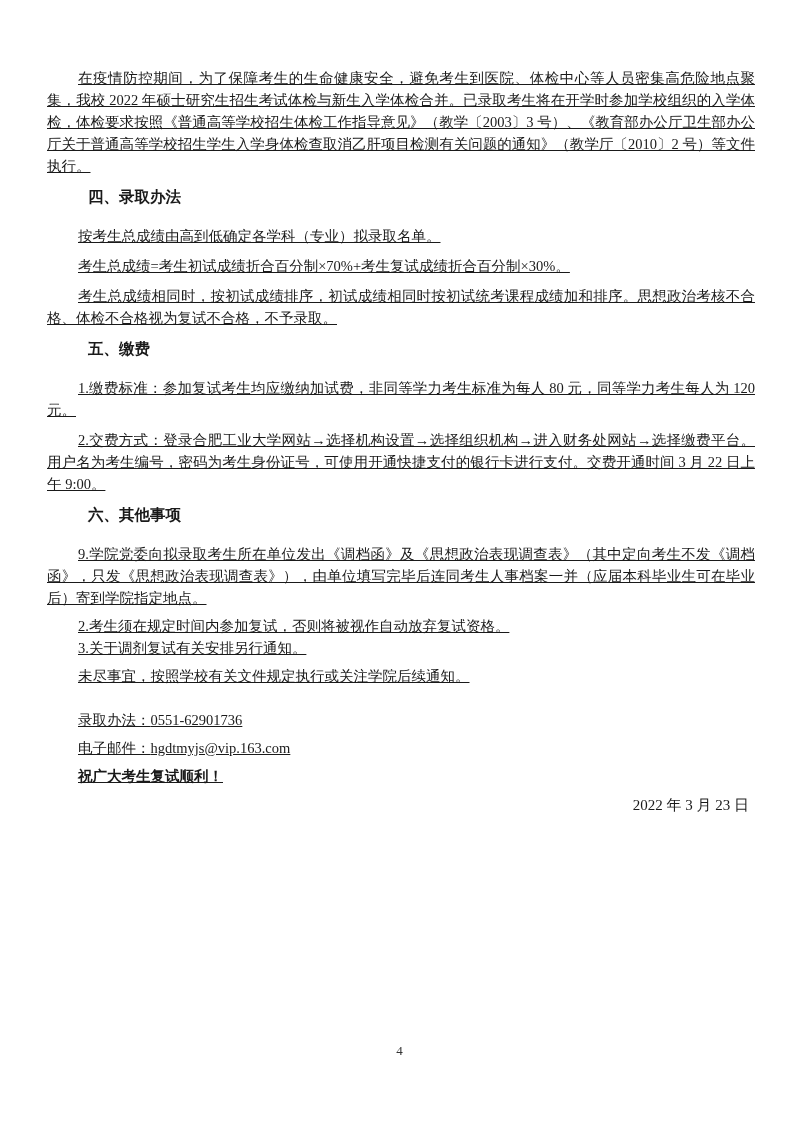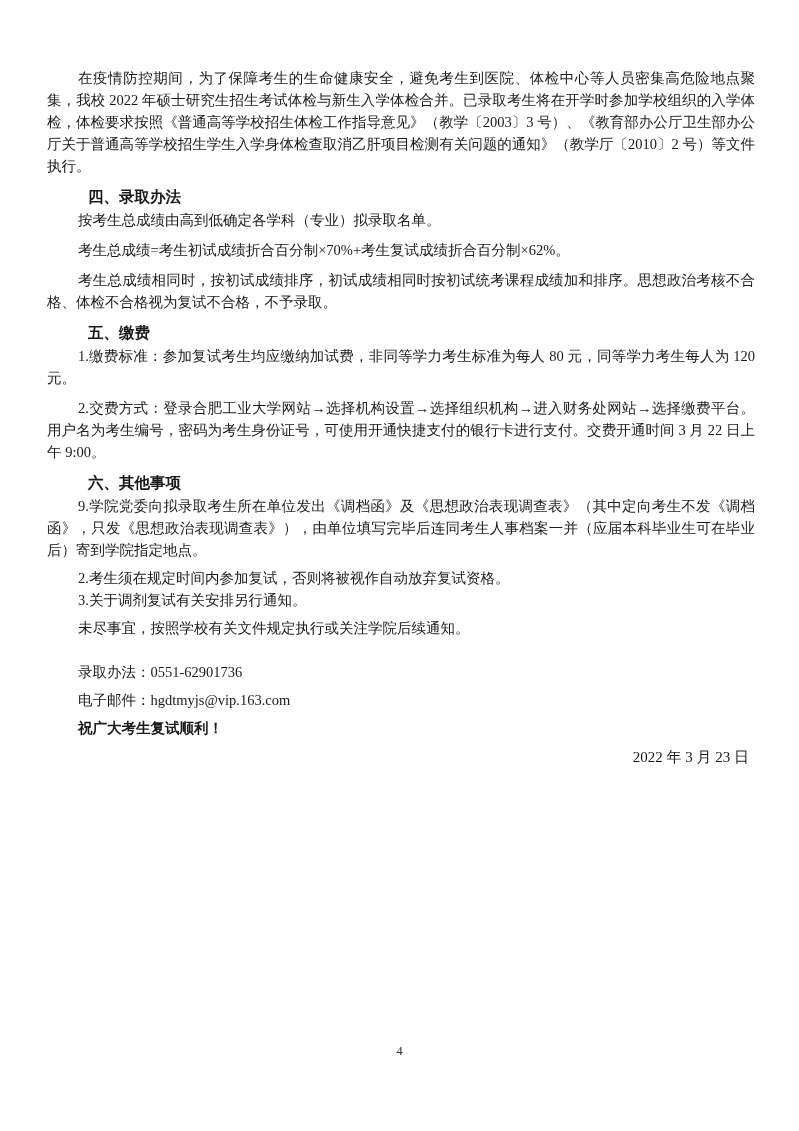--- a/index.html
+++ b/index.html
@@ -21,35 +21,36 @@
   .content {
     padding: 67px 44px 0 47px;
     font-size: 14.5px;
     line-height: 22px;
     text-align: justify;
     text-justify: inter-ideograph;
   }
   .para {
     margin: 8px 0 0 0;
     text-indent: 31px;
+    text-decoration: underline;
   }
   .para.first {
     margin-top: 0;
   }
   .heading {
     margin: 8px 0 0 0;
     padding-left: 41px;
     font-size: 15.5px;
     line-height: 24px;
     font-weight: bold;
     font-family: "Liberation Sans", "DejaVu Sans", sans-serif;
     text-align: left;
   }
   .heading + .para {
-    margin-top: 0;
+    margin-top: 16px;
   }
   .para.tight  { margin-top: 0; }
   .para.mid    { margin-top: 6px; }
   .para.spaced { margin-top: 22px; }
   .closing {
     font-weight: bold;
     font-family: "Liberation Sans", "DejaVu Sans", sans-serif;
     margin-top: 6px;
     text-align: left;
   }
@@ -80,21 +81,21 @@
 </head>
 <body>
 
 <div class="page">
   <div class="content">
 
     <p class="para first">在疫情防控期间，为了保障考生的生命健康安全，避免考生到医院、体检中心等人员密集高危险地点聚集，我校 2022 年硕士研究生招生考试体检与新生入学体检合并。已录取考生将在开学时参加学校组织的入学体检，体检要求按照《普通高等学校招生体检工作指导意见》（教学〔2003〕3 号）、《教育部办公厅卫生部办公厅关于普通高等学校招生学生入学身体检查取消乙肝项目检测有关问题的通知》（教学厅〔2010〕2 号）等文件执行。</p>
 
     <h3 class="heading">四、录取办法</h3>
     <p class="para">按考生总成绩由高到低确定各学科（专业）拟录取名单。</p>
-    <p class="para">考生总成绩=考生初试成绩折合百分制×70%+考生复试成绩折合百分制×62%。</p>
+    <p class="para">考生总成绩=考生初试成绩折合百分制×70%+考生复试成绩折合百分制×30%。</p>
     <p class="para">考生总成绩相同时，按初试成绩排序，初试成绩相同时按初试统考课程成绩加和排序。思想政治考核不合格、体检不合格视为复试不合格，不予录取。</p>
 
     <h3 class="heading">五、缴费</h3>
     <p class="para">1.缴费标准：参加复试考生均应缴纳加试费，非同等学力考生标准为每人 80 元，同等学力考生每人为 120 元。</p>
     <p class="para">2.交费方式：登录合肥工业大学网站→选择机构设置→选择组织机构→进入财务处网站→选择缴费平台。用户名为考生编号，密码为考生身份证号，可使用开通快捷支付的银行卡进行支付。交费开通时间 3 月 22 日上午 9:00。</p>
 
     <h3 class="heading">六、其他事项</h3>
     <p class="para">9.学院党委向拟录取考生所在单位发出《调档函》及《思想政治表现调查表》（其中定向考生不发《调档函》，只发《思想政治表现调查表》），由单位填写完毕后连同考生人事档案一并（应届本科毕业生可在毕业后）寄到学院指定地点。</p>
     <p class="para mid">2.考生须在规定时间内参加复试，否则将被视作自动放弃复试资格。</p>
     <p class="para tight">3.关于调剂复试有关安排另行通知。</p>

